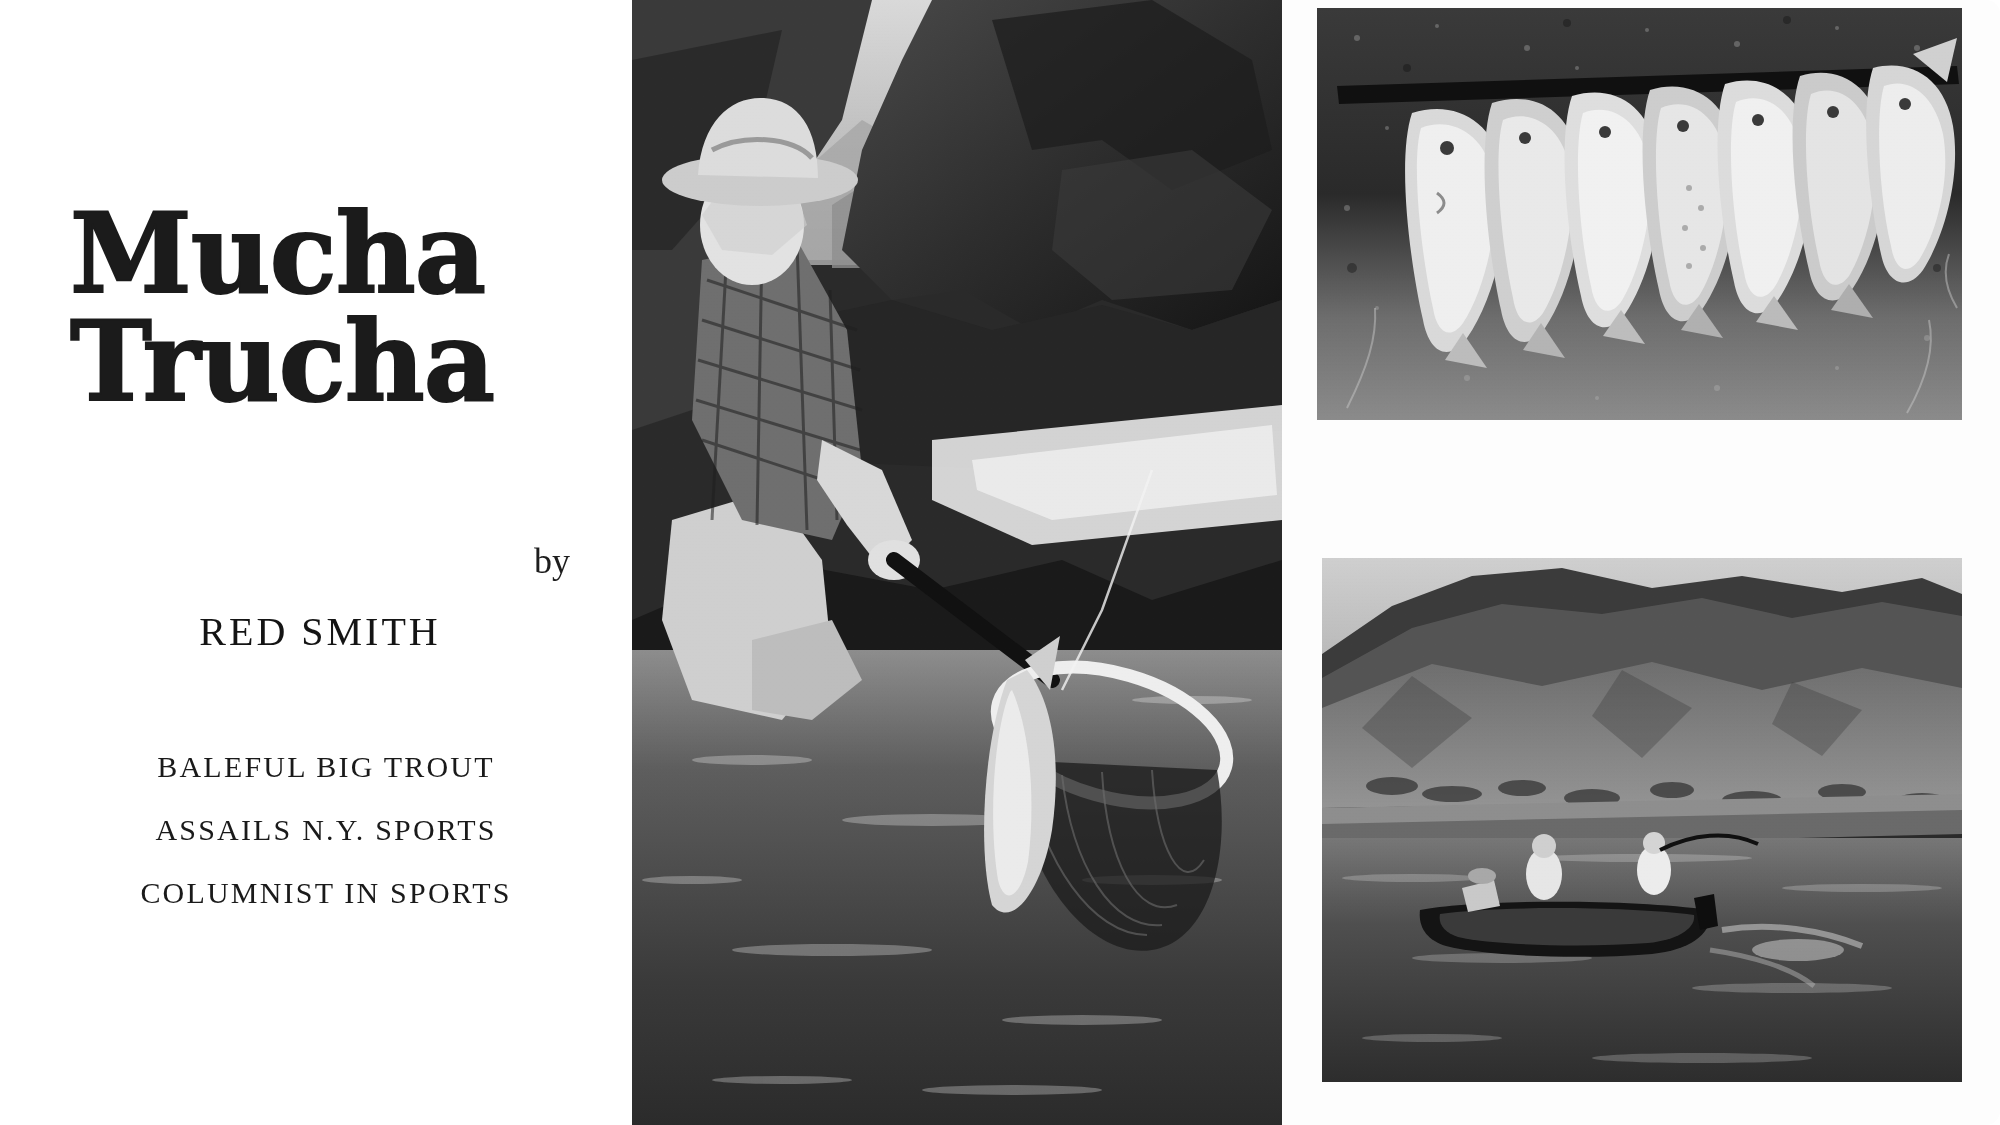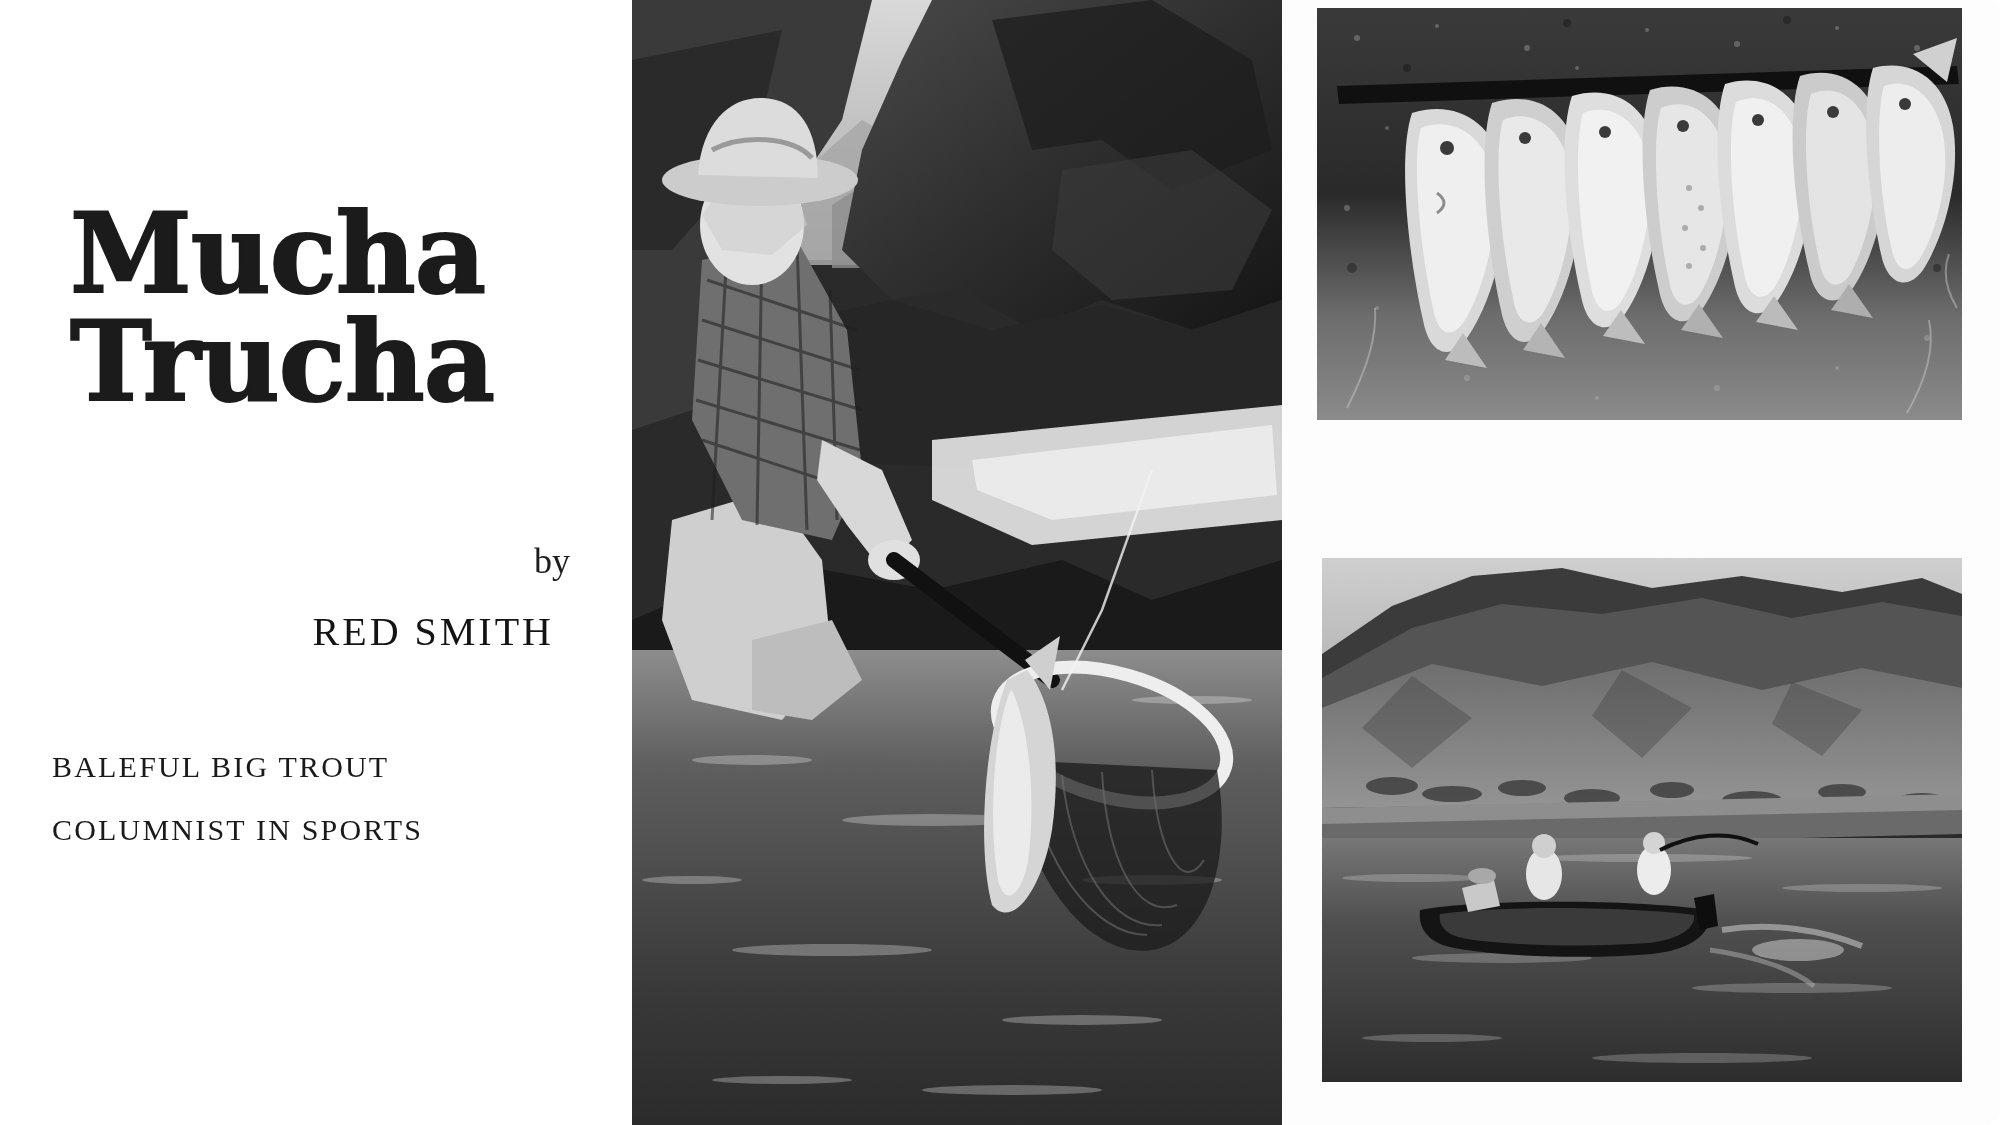--- a/index.html
+++ b/index.html
@@ -51,34 +51,35 @@
     left: 70px;
     top: 540px;
     width: 500px;
     text-align: right;
     font-family: "Liberation Serif", serif;
     font-size: 36px;
     color: #1d1d1d;
   }
   .byline-name {
     position: absolute;
-    left: 54px;
+    left: 70px;
     top: 608px;
     width: 500px;
-    text-align: right;
+    text-align: center;
     font-family: "Liberation Serif", serif;
     font-size: 40px;
     letter-spacing: 3px;
     color: #141414;
   }
   .deck {
     position: absolute;
-    left: 52px;
+    left: 76px;
     top: 750px;
     width: 500px;
+    text-align: center;
   }
   .deck .deck-line {
     display: block;
     font-family: "Liberation Serif", serif;
     font-size: 30px;
     letter-spacing: 2.2px;
     color: #1a1a1a;
     margin-bottom: 29px;
   }
 
@@ -130,20 +131,21 @@
     <div class="headline">
       <span class="line">Mucha</span>
       <span class="line">Trucha</span>
     </div>
 
     <div class="byline-by">by</div>
     <div class="byline-name">RED SMITH</div>
 
     <div class="deck">
       <span class="deck-line">BALEFUL BIG TROUT</span>
+      <span class="deck-line">ASSAILS N.Y. SPORTS</span>
       <span class="deck-line">COLUMNIST IN SPORTS</span>
     </div>
   </div>
 
   <div class="photo photo-main">
     <svg width="650" height="1125" viewBox="0 0 650 1125" preserveAspectRatio="none" aria-hidden="true">
       <defs>
         <linearGradient id="skyG" x1="0" y1="0" x2="0" y2="1">
           <stop offset="0%" stop-color="#d9d9d9"></stop>
           <stop offset="60%" stop-color="#bdbdbd"></stop>

